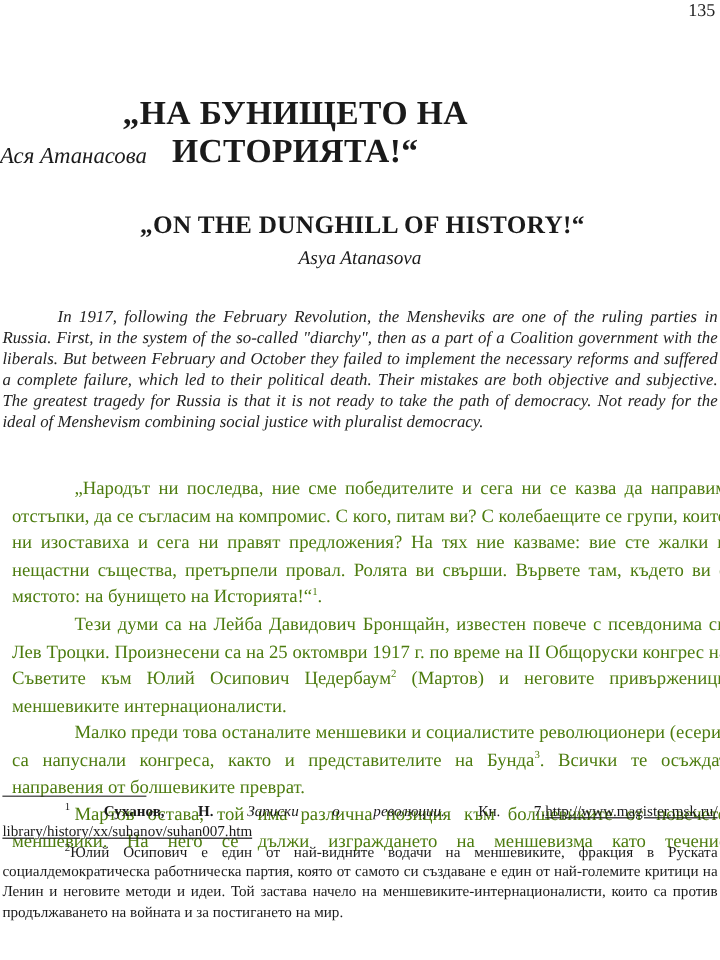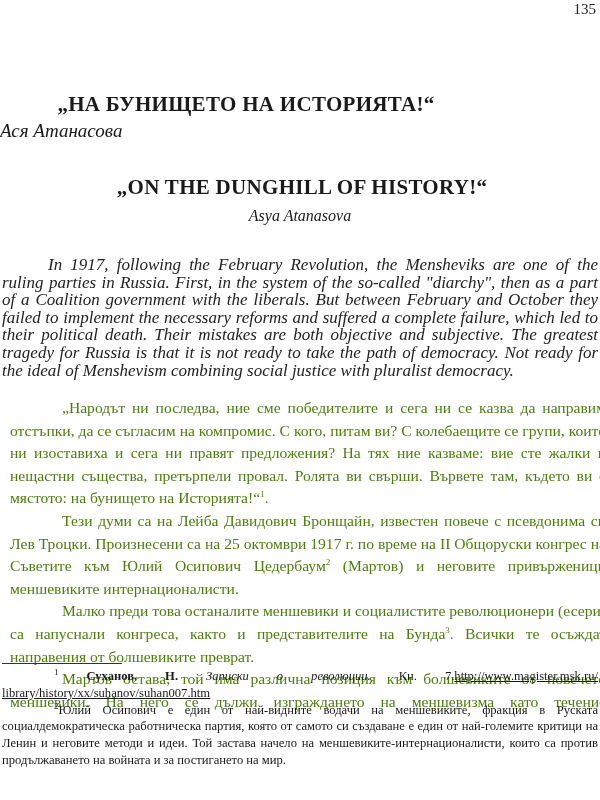--- a/index.html
+++ b/index.html
@@ -4,38 +4,38 @@
   <style>
     html, body { margin: 0; padding: 0; background: #ffffff; }
     body {
       width: 600px; height: 800px; overflow: hidden; position: relative;
       font-family: "Liberation Serif", "DejaVu Serif", serif; color: #1a1a1a;
     }
     .page-number {
       position: absolute; top: 1px; right: 4px; font-size: 15px; color: #222; margin-left: 30px;
     }
     .title-bg {
-      position: absolute; top: 92px; left: 0; width: 492px; text-align: center;
-      font-weight: bold; font-size: 21px; letter-spacing: 0.3px;
+      position: absolute; top: 79px; left: 0; width: 492px; text-align: center;
+      font-weight: bold; font-size: 28px; letter-spacing: 0.3px;
     }
     .author-bg {
       position: absolute; top: 120px; left: 0; width: 600px; 
       font-style: italic; font-size: 19px;
     }
     .title-en {
       position: absolute; top: 175px; left: 2px; width: 600px; text-align: center;
       font-weight: bold; font-size: 21px; letter-spacing: 0.3px;
     }
     .author-en {
       position: absolute; top: 207px; left: 0; width: 600px; text-align: center;
       font-style: italic; font-size: 16px;
     }
     .abstract {
       position: absolute; top: 256px; left: 2px; width: 596px;
-      font-style: italic; font-size: 17px; line-height: 17.6px;
+      font-style: italic; font-size: 14px; line-height: 17.6px;
       text-align: justify; text-indent: 46px; margin: 0; color: #222;
     }
     .body-text {
       position: absolute; top: 397px; left: 10px; width: 596px;
       font-size: 15.6px; line-height: 22.6px; color: #4d7c0f;
     }
     .body-text p { margin: 0; text-align: justify; text-indent: 52px; }
     .sup { font-size: 9px; vertical-align: super; line-height: 0; }
     .footnote-rule {
       position: absolute; top: 663px; left: 2px; width: 120px; height: 0;

